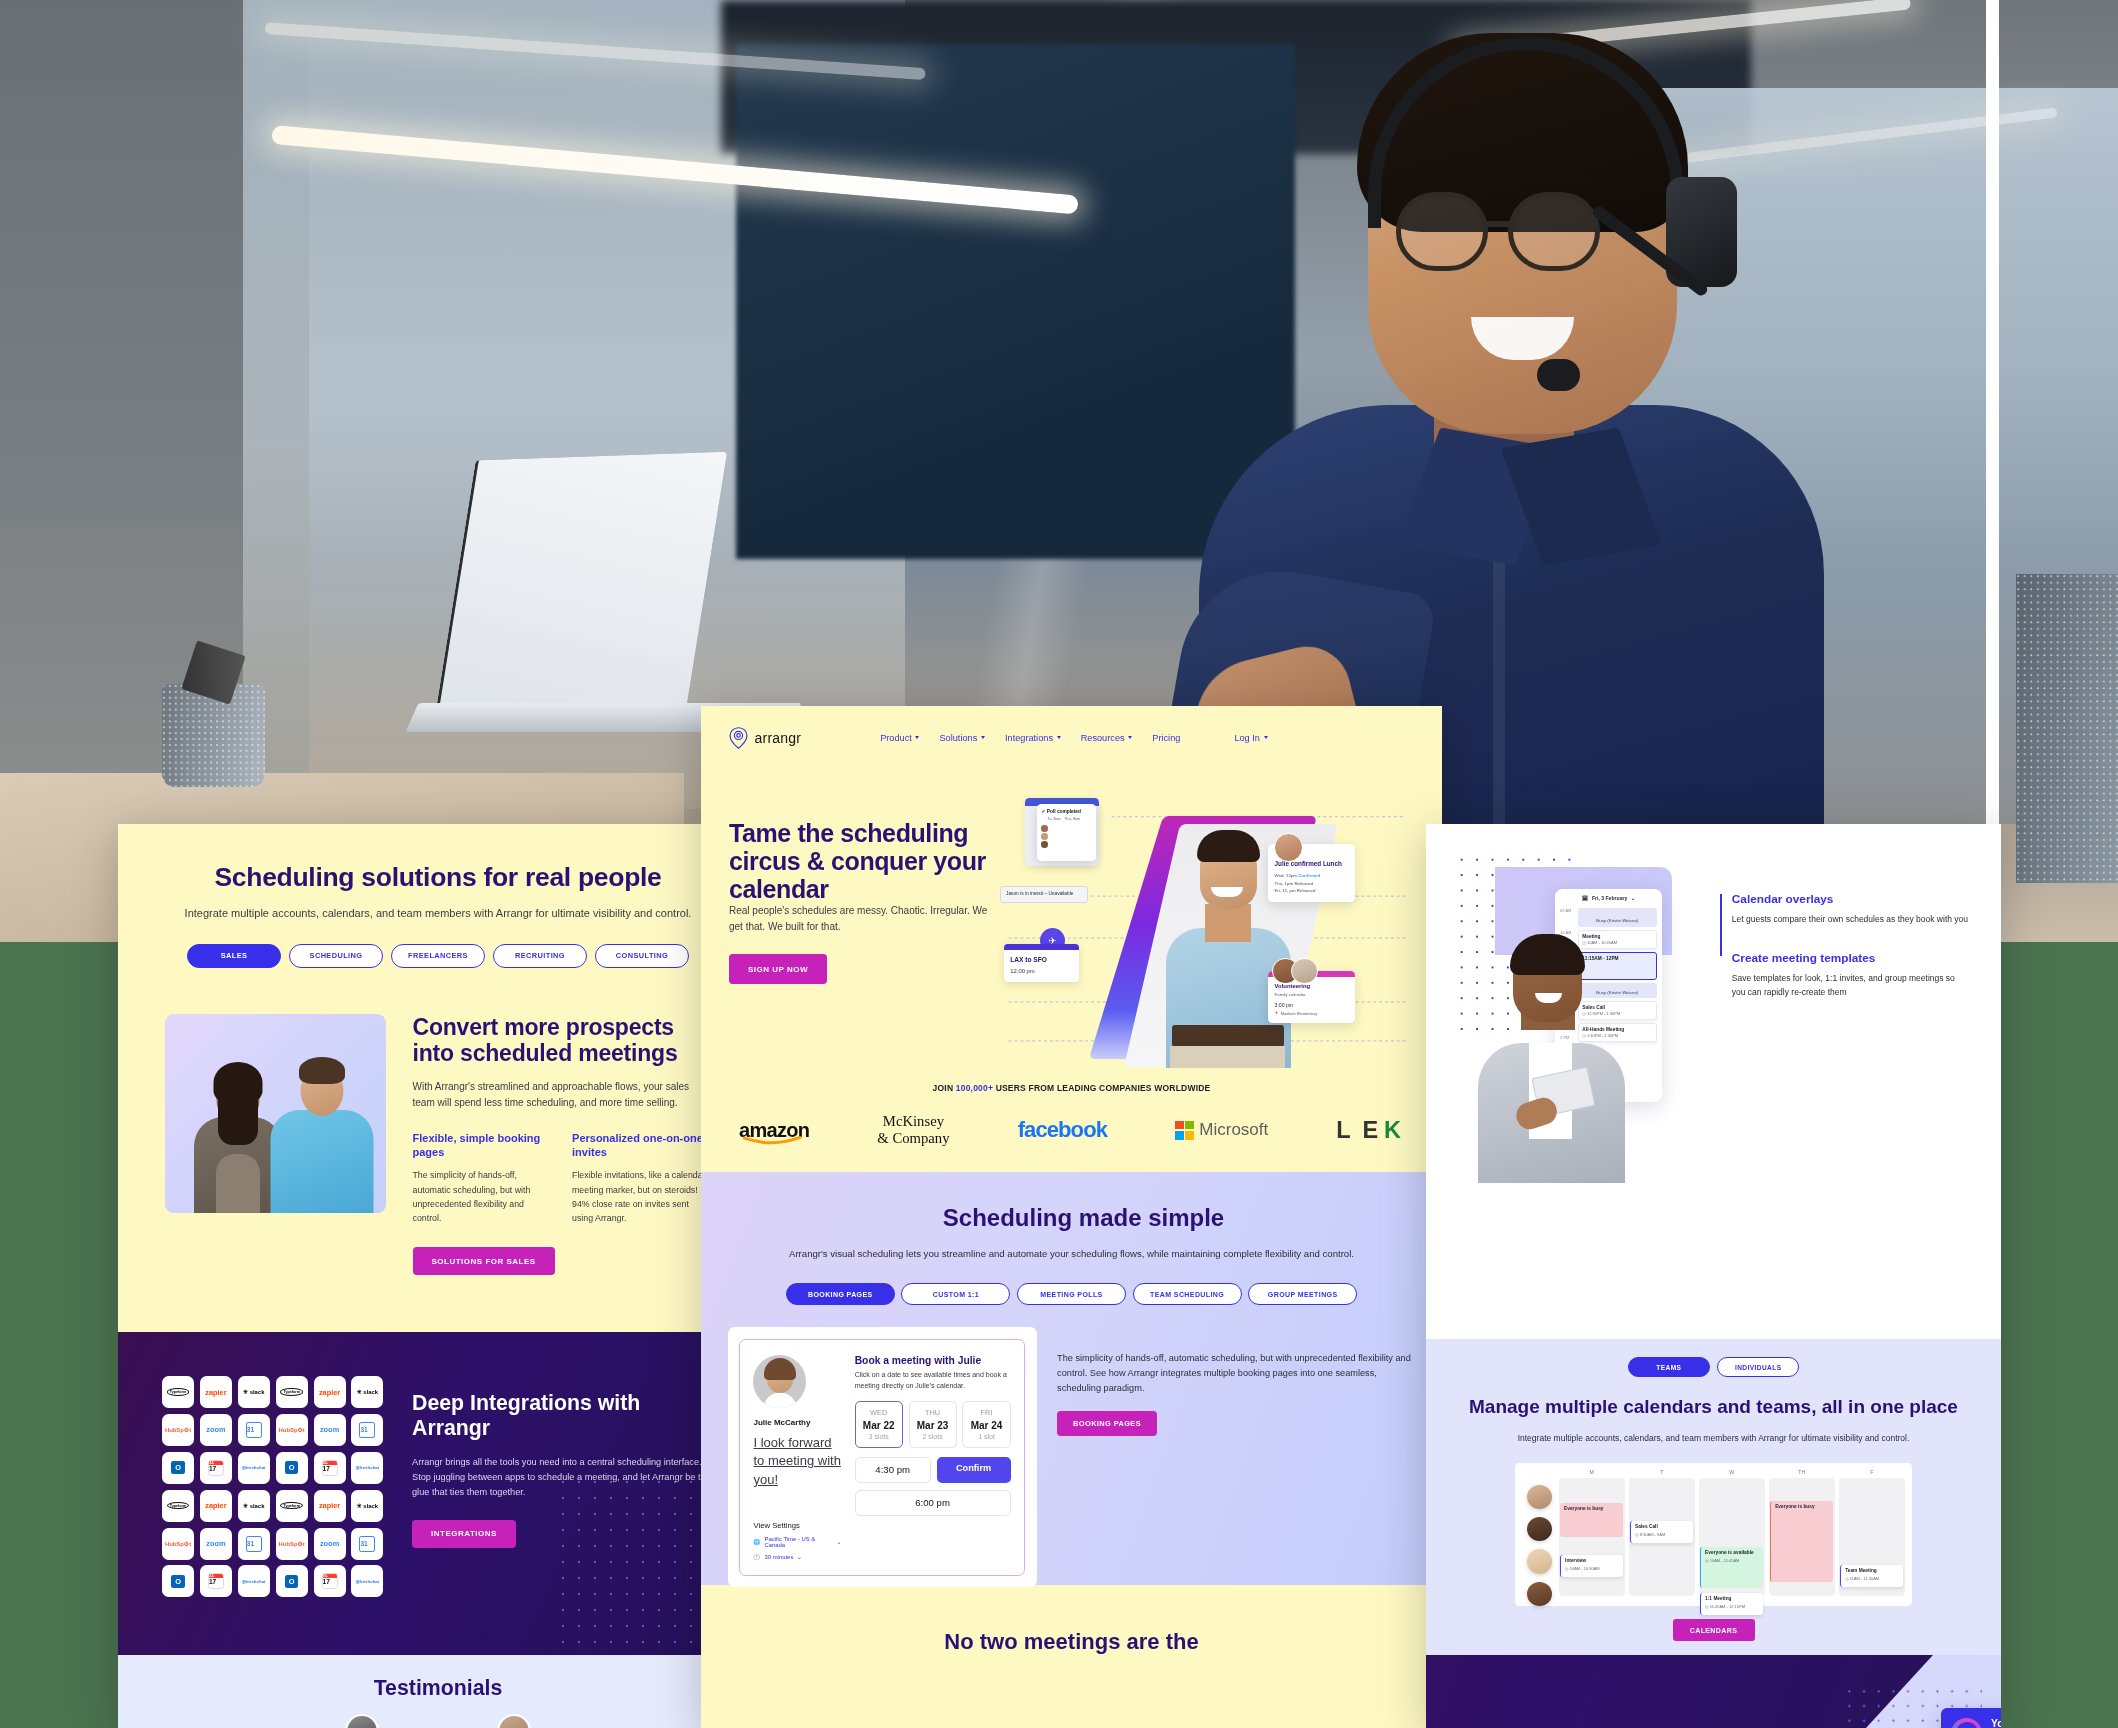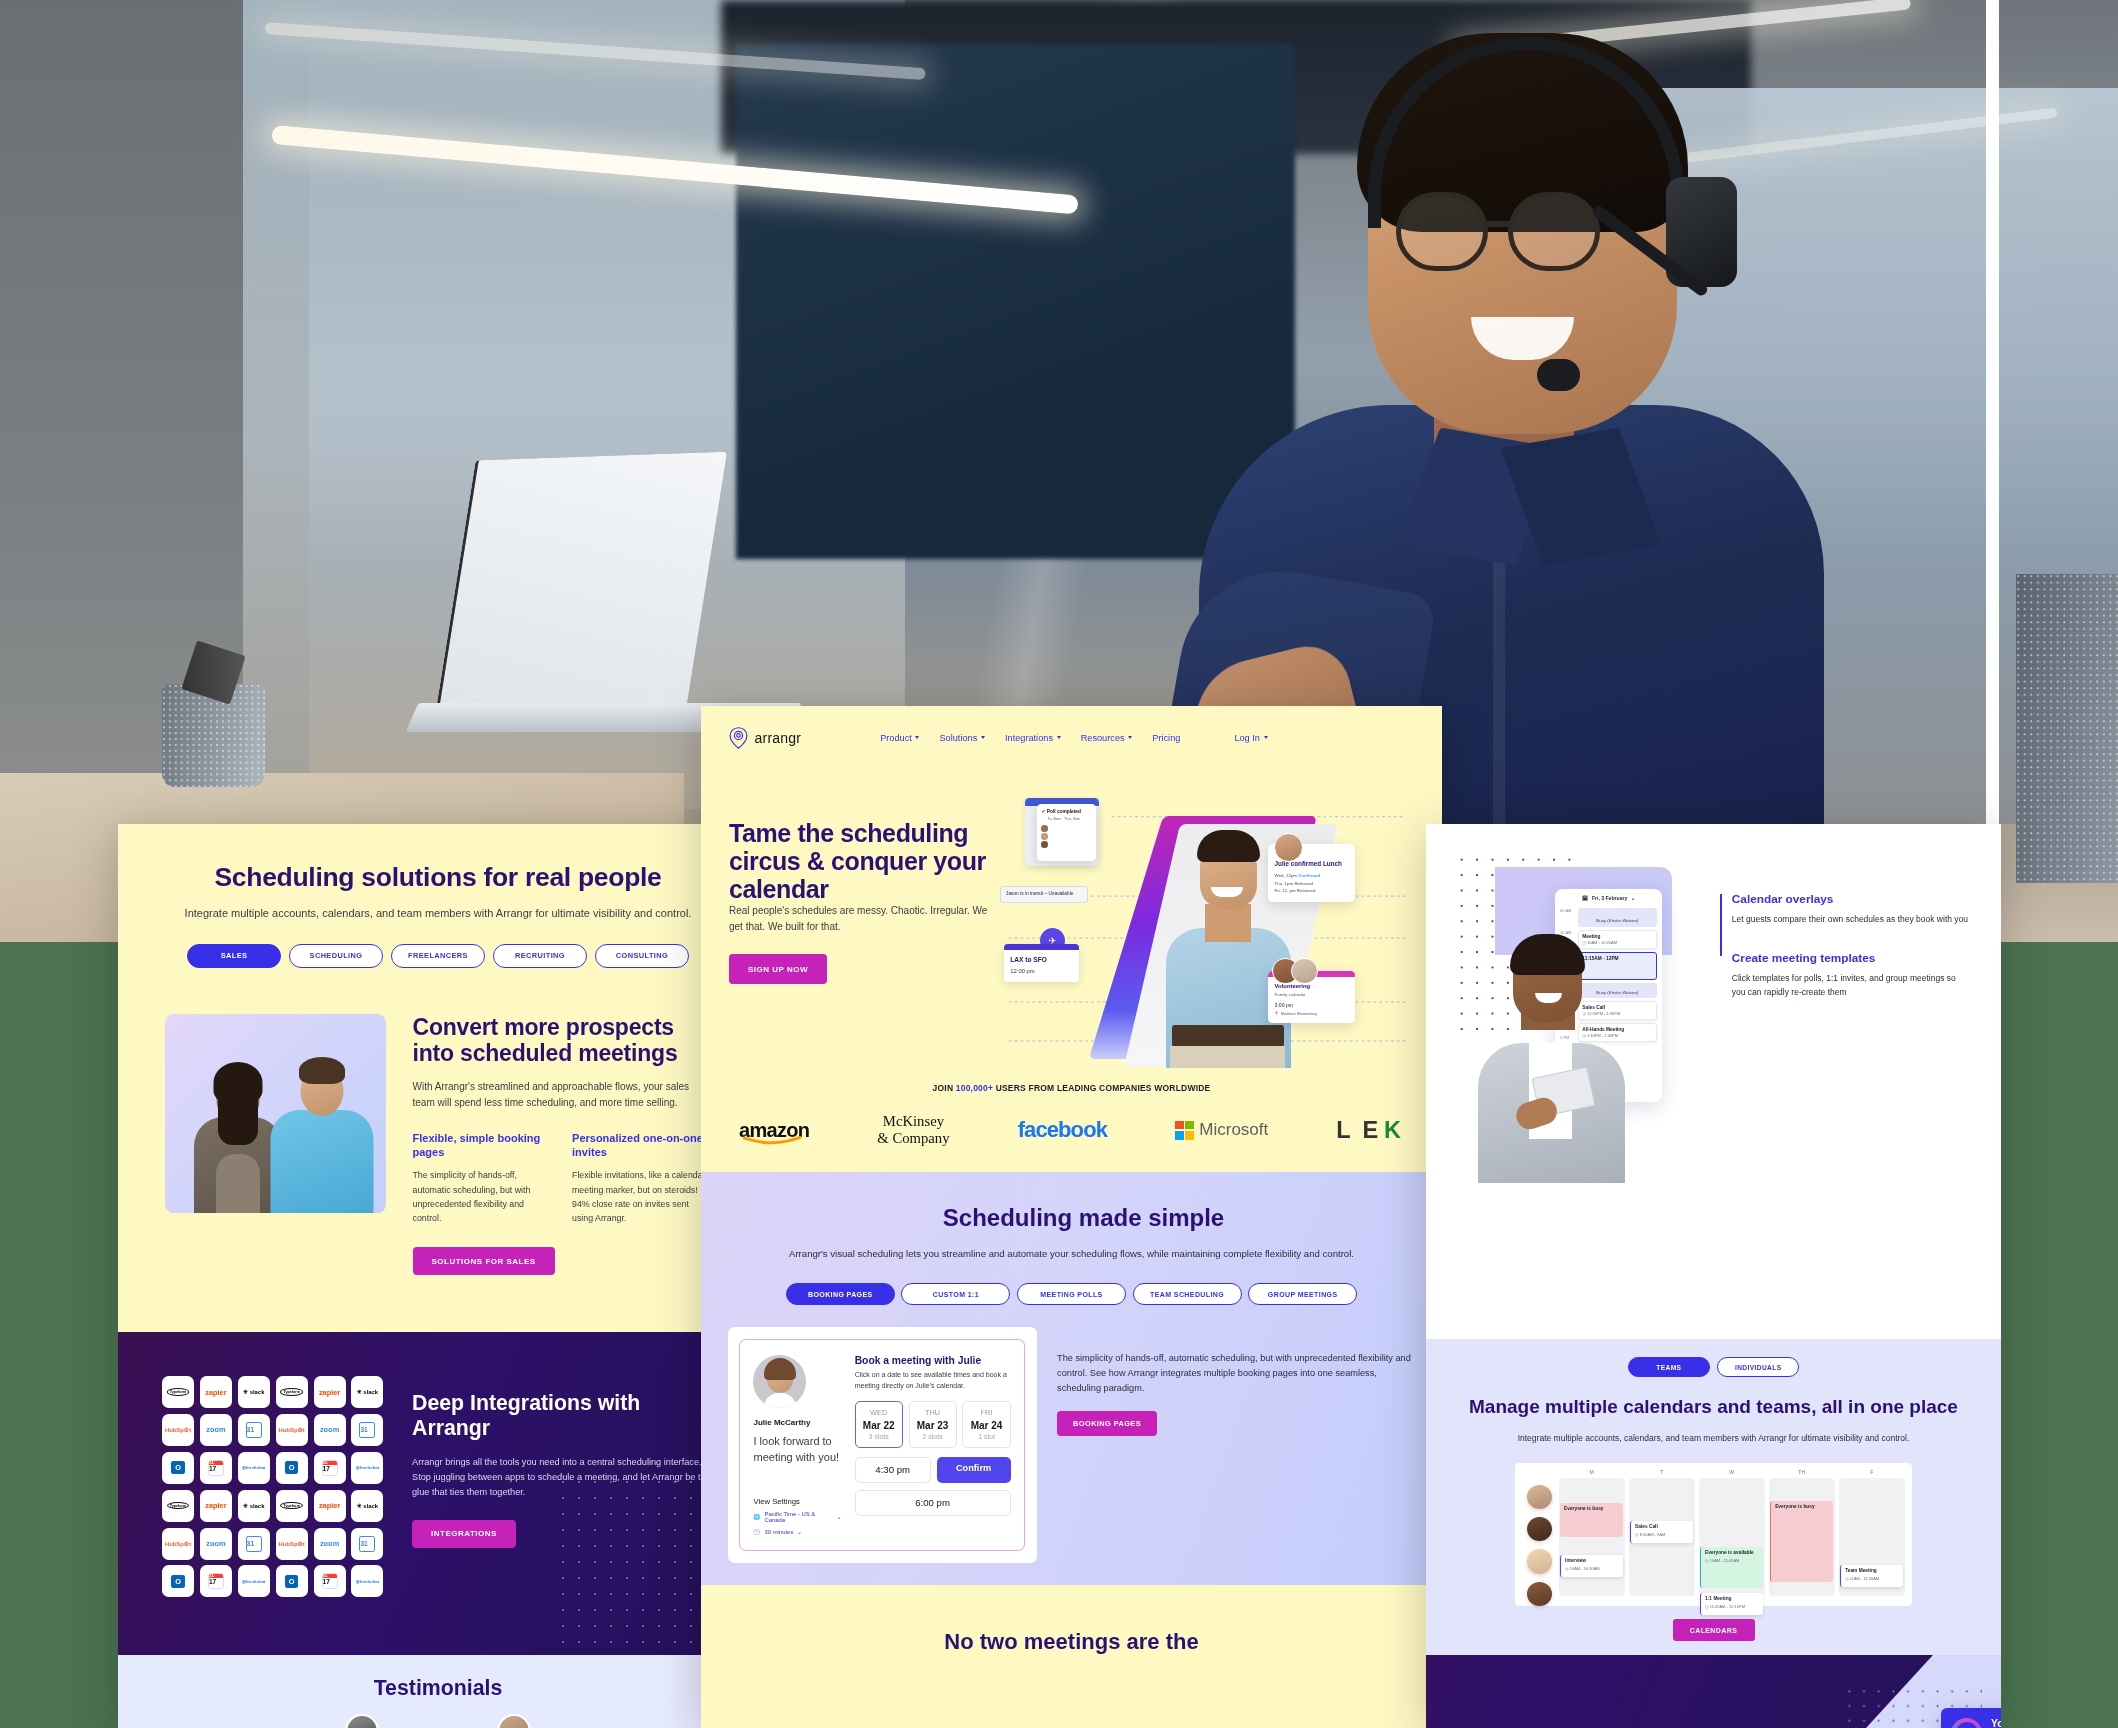--- a/index.html
+++ b/index.html
@@ -300,21 +300,21 @@
     font-size:7px; font-weight:700; letter-spacing:0.4px; padding:6.6px 0; min-width:109px; text-align:center;
   }
   .tab.on{ background:#3730e8; color:#fff; }
 
   .ms-body{ display:flex; gap:20.6px; padding:22px 29px 0 26.5px; align-items:flex-start; }
   .bookwrap{ width:309px; background:#fff; border-radius:6.6px; padding:11.8px; flex:none; }
   .bookcard{ border:1.1px solid #e2a6e6; border-radius:6.6px; padding:14.7px 13.2px; display:flex; gap:13.2px; }
   .bk-l{ width:88px; flex:none; }
   .bk-av{ width:53px;height:53px;border-radius:50%;background:#c9c9cd;overflow:hidden;position:relative;}
   .bk-name{ font-size:8px; font-weight:800; color:#18181f; margin-top:10.3px; }
-  .bk-note{ font-size:11px; color:#3a3a44; line-height:1.45; margin-top:6.6px; }
+  .bk-note{ font-size:13px; color:#3a3a44; line-height:1.45; margin-top:6.6px;text-decoration:underline; }
   .bk-vs{ font-size:7.7px; color:#18181f; margin-top:31px; }
   .bk-opt{ font-size:5.9px; color:#3730e8; margin-top:5.9px; display:flex; align-items:center; gap:3.7px;}
   .bk-r{ flex:1; }
   .bk-h{ font-size:10.3px; font-weight:800; color:#2b1175; }
   .bk-sub{ font-size:7px; color:#3a3a44; line-height:1.5; margin-top:4.4px; }
   .dates{ display:flex; gap:5.9px; margin-top:10.3px; }
   .dcard{ flex:1; border:1px solid #e3e3ea; border-radius:5.1px; text-align:center; padding:5.9px 0 6.6px; }
   .dcard.sel{ border-color:#6b5ff0; }
   .dw{ font-size:7.4px; color:#9a9aa6; }
   .dd{ font-size:10px; font-weight:800; color:#16161e; margin-top:2.2px; }
@@ -919,21 +919,21 @@
         <div style="position:absolute;left:44px;bottom:57px;width:41px;height:26.5px;background:#b07c56;border-radius:13.2px;transform:rotate(-18deg);"></div>
       </div>
 
       <div class="rp-right">
         <div class="rp-item first">
           <div class="rp-h">Calendar overlays</div>
           <div class="rp-p">Let guests compare their own schedules as they book with you</div>
         </div>
         <div class="rp-item">
           <div class="rp-h">Create meeting templates</div>
-          <div class="rp-p">Click templates for polls, 1:1 invites, and group meetings so you can rapidly re-create them</div>
+          <div class="rp-p">Save templates for look, 1:1 invites, and group meetings so you can rapidly re-create them</div>
         </div>
       </div>
     </div>
 
     <div class="rp-lav">
       <div class="rp-toggle">
         <div class="pill on" style="min-width:82px;font-size:6.6px;padding:5.9px 0;">TEAMS</div>
         <div class="pill" style="min-width:82px;font-size:6.6px;padding:5.9px 0;">INDIVIDUALS</div>
       </div>
       <div class="rp-th">Manage multiple calendars and teams, all in one place</div>

